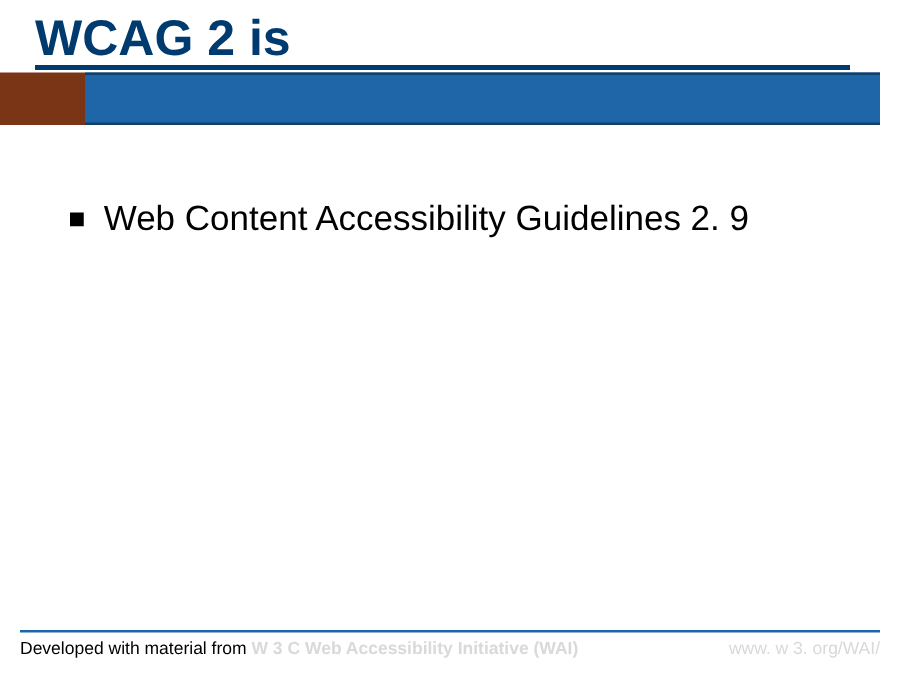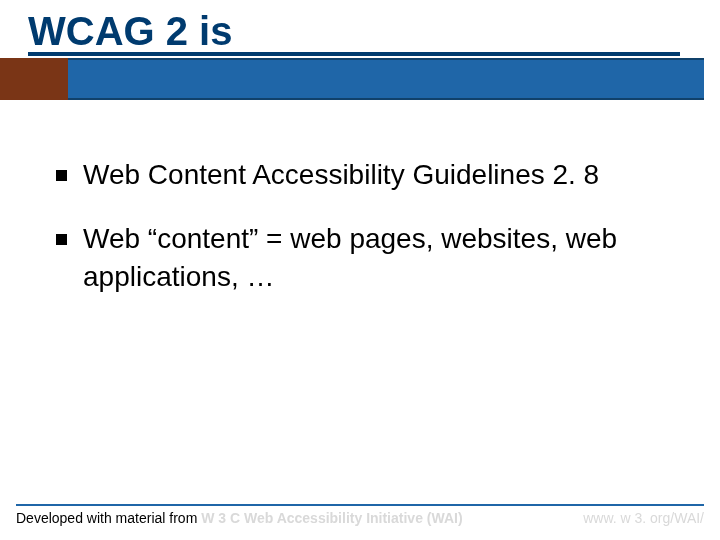--- a/index.html
+++ b/index.html
@@ -121,25 +121,21 @@
     <div class="brown-block"></div>
     <div class="blue-bar"></div>
   </div>
 </div>
 
 <div style="height:70px"></div>
 
 <div class="content">
   <div class="bullet-item">
     <div class="bullet-marker"></div>
-    <div class="bullet-text">Web Content Accessibility Guidelines 2. 8</div>
-  </div>
-  <div class="bullet-item">
-    <div class="bullet-marker"></div>
-    <div class="bullet-text">Web “content” = web pages, websites, web applications, …</div>
+    <div class="bullet-text">Web Content Accessibility Guidelines 2. 9</div>
   </div>
 </div>
 
 <div class="footer">
   <div class="footer-left">
     <span>Developed with material from </span><span class="wai">W 3 C Web Accessibility Initiative (WAI)</span>
   </div>
   <div class="footer-right">www. w 3. org/WAI/</div>
 </div>
 

